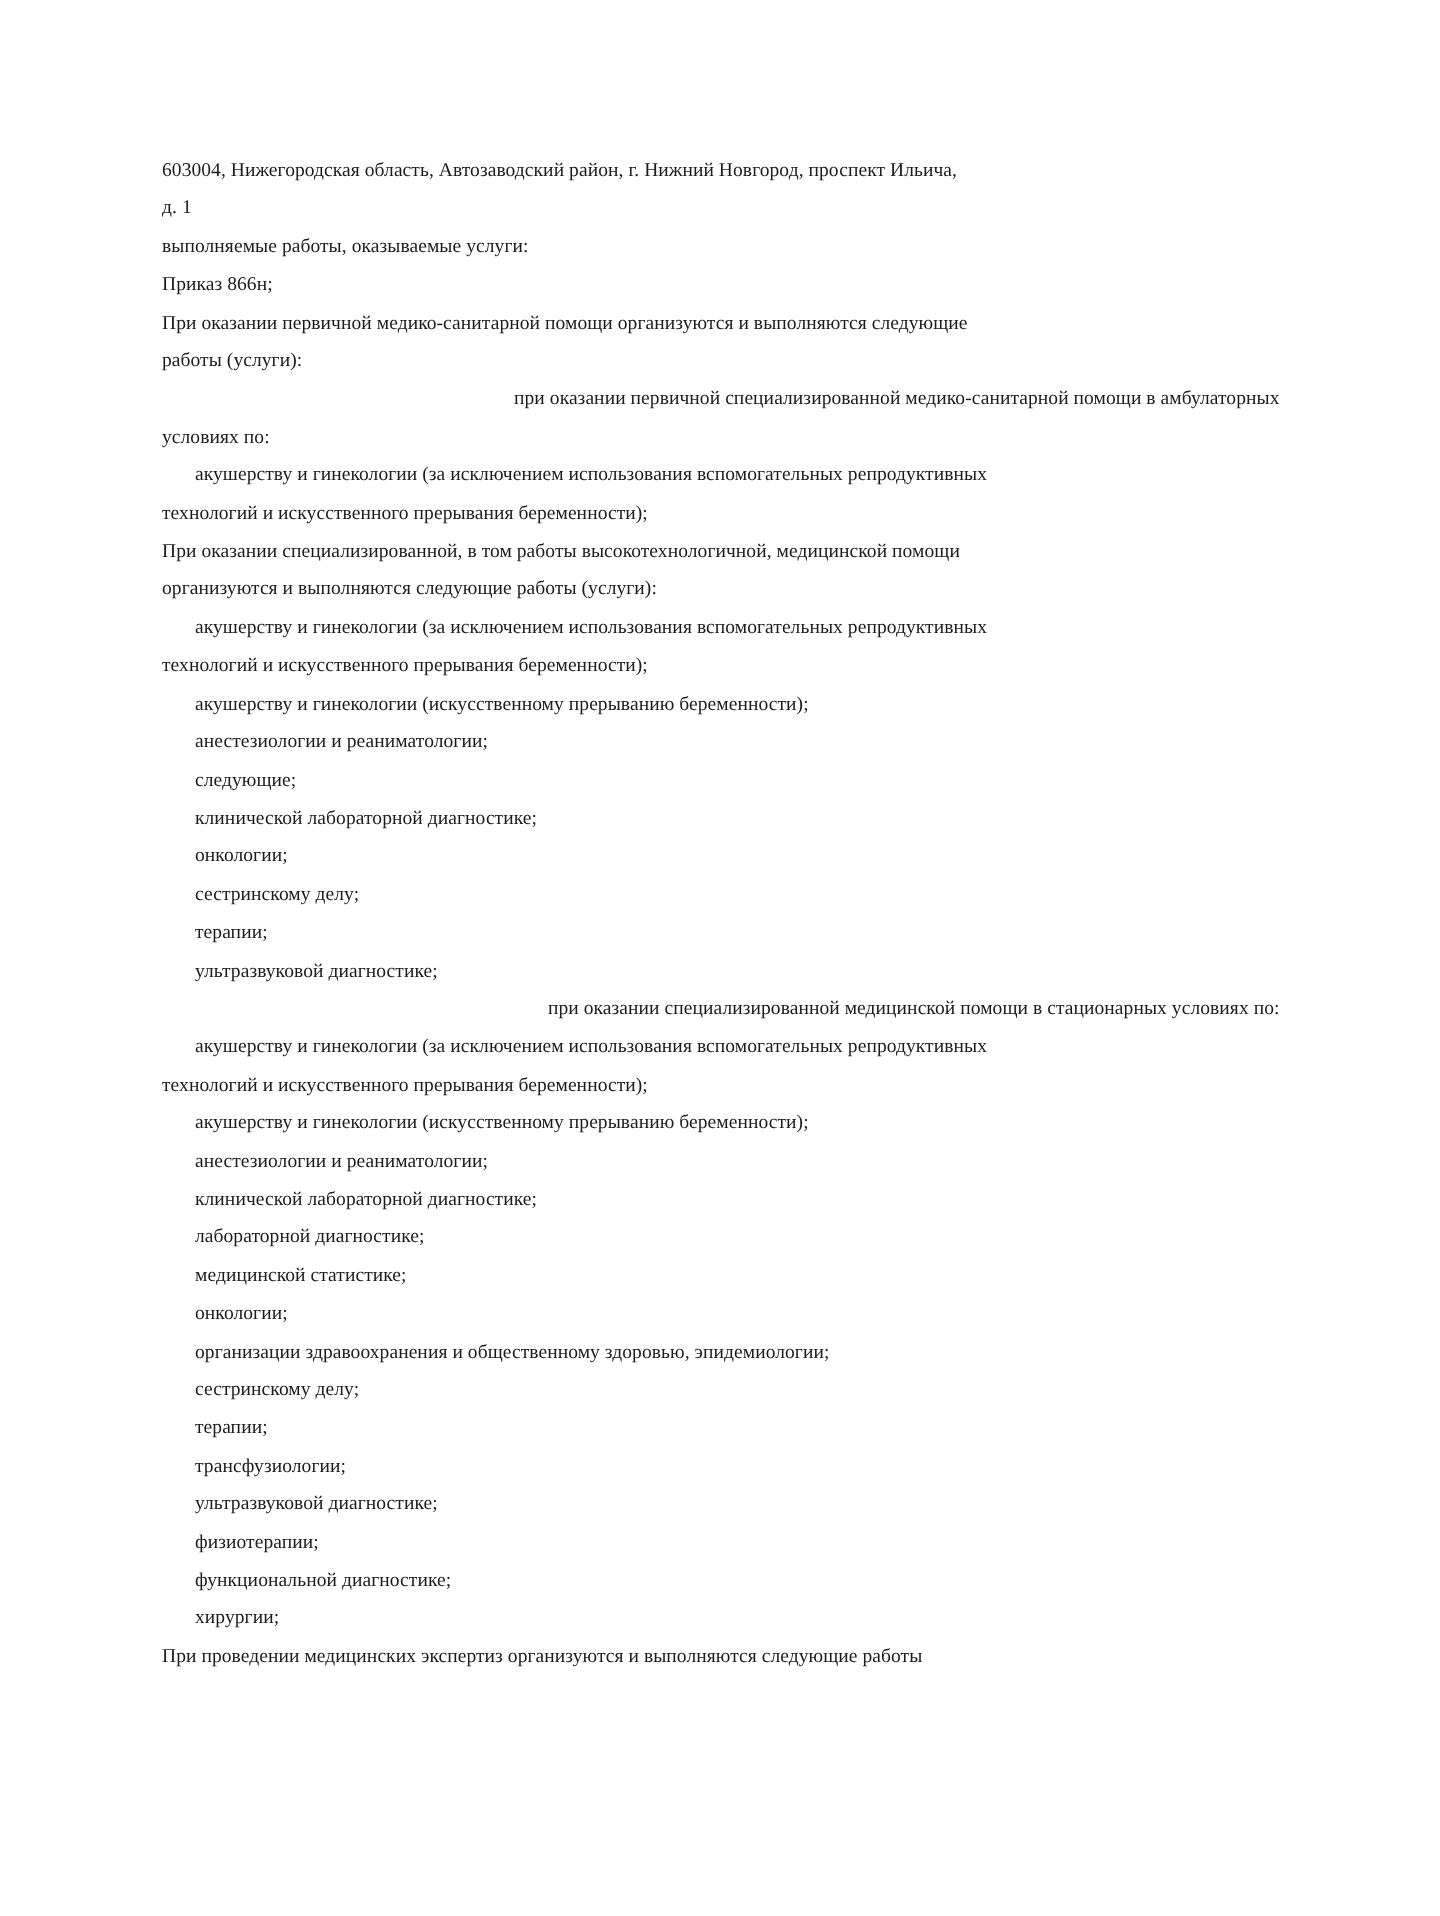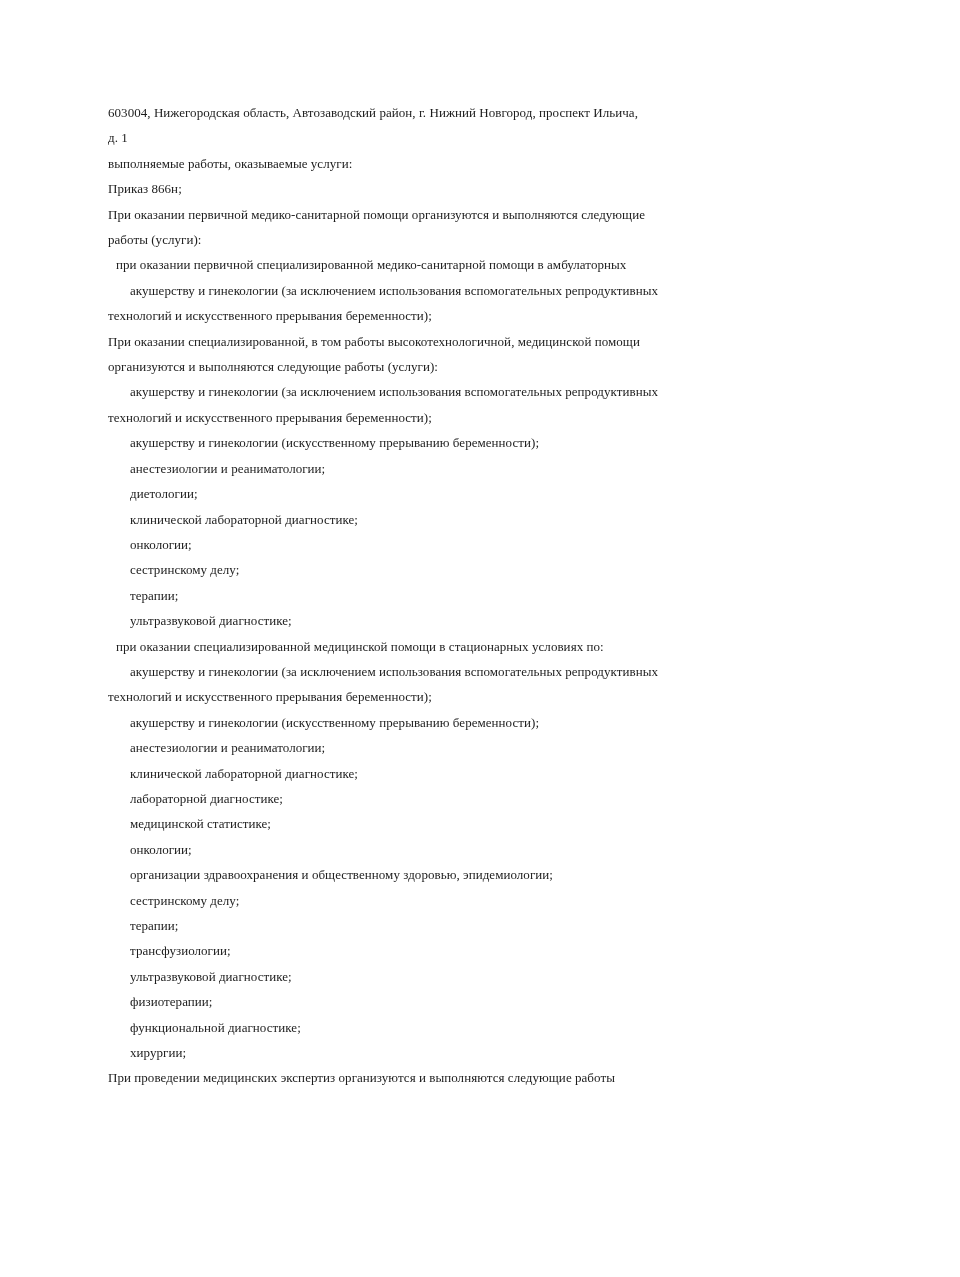--- a/index.html
+++ b/index.html
@@ -32,44 +32,45 @@
   .line {
     font-size: 13px;
     line-height: 25.4px;
     color: #1c1c1c;
     white-space: pre-wrap;
     text-align: left;
     letter-spacing: 0.05px;
   }
   
   .ind-0 { padding-left: 0px; }
-  .ind-1 { padding-left: 8px; }
+  .ind-1 { padding-left: 8px; text-align: right; }
   .ind-2 { padding-left: 22px; }
 </style>
 </head>
 <body>
 
 <div class="page">
   <div class="doc-body" id="doc-body">
       <div class="line ind-0">603004, Нижегородская область, Автозаводский район, г. Нижний Новгород, проспект Ильича,</div>
       <div class="line ind-0">д. 1</div>
       <div class="line ind-0">выполняемые работы, оказываемые услуги:</div>
       <div class="line ind-0">Приказ 866н;</div>
       <div class="line ind-0">При оказании первичной медико-санитарной помощи организуются и выполняются следующие</div>
       <div class="line ind-0">работы (услуги):</div>
       <div class="line ind-1">при оказании первичной специализированной медико-санитарной помощи в амбулаторных</div>
+      <div class="line ind-0">условиях по:</div>
       <div class="line ind-2">акушерству и гинекологии (за исключением использования вспомогательных репродуктивных</div>
       <div class="line ind-0">технологий и искусственного прерывания беременности);</div>
       <div class="line ind-0">При оказании специализированной, в том работы высокотехнологичной, медицинской помощи</div>
       <div class="line ind-0">организуются и выполняются следующие работы (услуги):</div>
       <div class="line ind-2">акушерству и гинекологии (за исключением использования вспомогательных репродуктивных</div>
       <div class="line ind-0">технологий и искусственного прерывания беременности);</div>
       <div class="line ind-2">акушерству и гинекологии (искусственному прерыванию беременности);</div>
       <div class="line ind-2">анестезиологии и реаниматологии;</div>
-      <div class="line ind-2">диетологии;</div>
+      <div class="line ind-2">следующие;</div>
       <div class="line ind-2">клинической лабораторной диагностике;</div>
       <div class="line ind-2">онкологии;</div>
       <div class="line ind-2">сестринскому делу;</div>
       <div class="line ind-2">терапии;</div>
       <div class="line ind-2">ультразвуковой диагностике;</div>
       <div class="line ind-1">при оказании специализированной медицинской помощи в стационарных условиях по:</div>
       <div class="line ind-2">акушерству и гинекологии (за исключением использования вспомогательных репродуктивных</div>
       <div class="line ind-0">технологий и искусственного прерывания беременности);</div>
       <div class="line ind-2">акушерству и гинекологии (искусственному прерыванию беременности);</div>
       <div class="line ind-2">анестезиологии и реаниматологии;</div>

